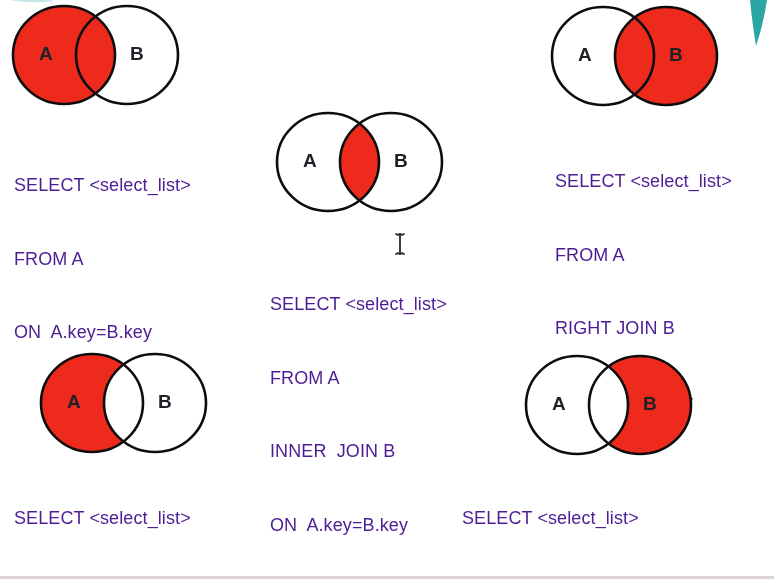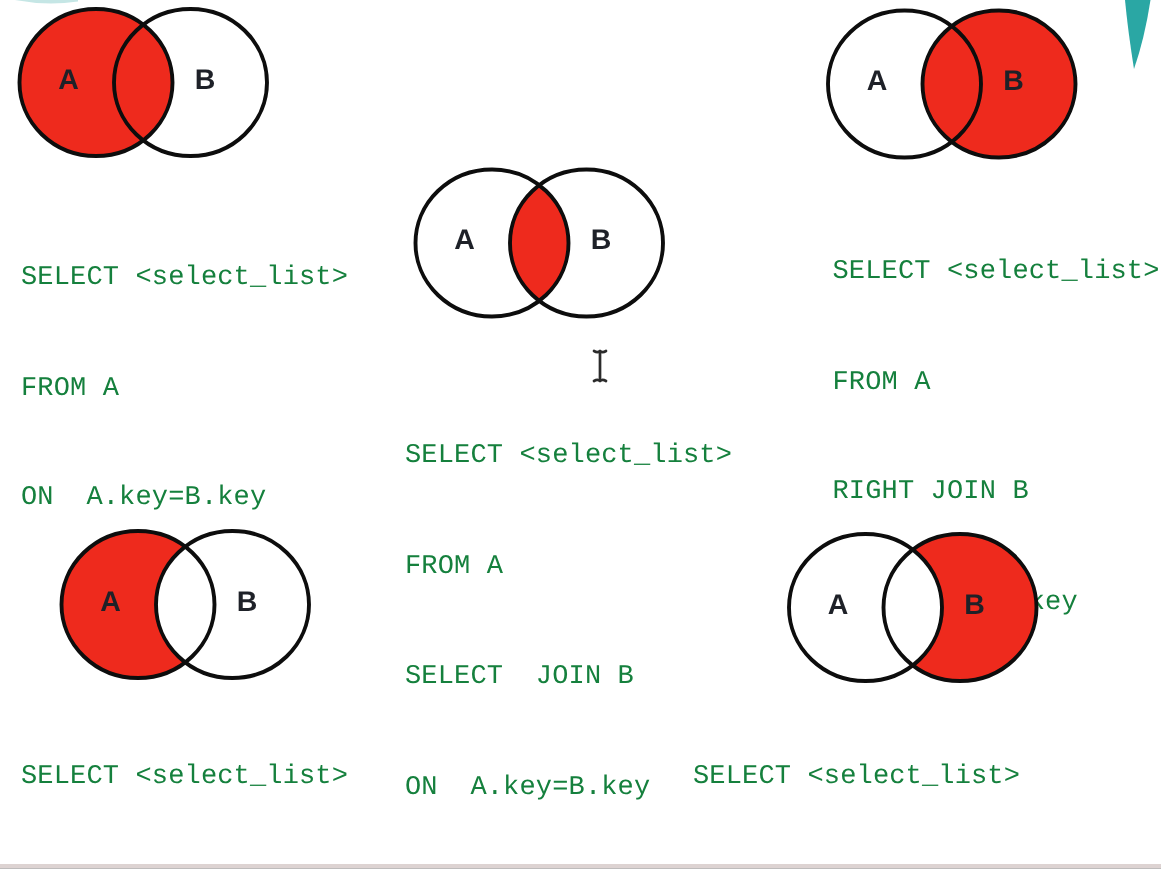--- a/index.html
+++ b/index.html
@@ -20,24 +20,23 @@
     font-size: 19px;
     color: #1e2128;
     letter-spacing: 0.5px;
   }
   .label-a { left: 38px; top: 52px; }
   .label-b { left: 129px; top: 52px; }
   .sql-block {
     position: absolute;
     font-size: 18px;
     line-height: 24.5px;
-    color: #15803d;
+    color: #4c1d95;
     white-space: pre;
     letter-spacing: 0.1px;
-    font-family: Liberation Mono, monospace;
   }
   .corner-accent { position: absolute; right: 0; top: 0; }
   .topleft-sliver { position: absolute; left: 8px; top: 0; opacity: 0.45; }
   .bottom-strip {
     position: absolute;
     left: 0; bottom: 0;
     width: 774px; height: 3px;
     background: #d9cecd;
     opacity: 0.9;
   }
@@ -84,21 +83,21 @@
       <ellipse cx="56" cy="53" rx="51" ry="49" fill="#ee2a1d" clip-path="url(#lensClip)"></ellipse>
       <ellipse cx="56" cy="53" rx="51" ry="49" fill="none" stroke="#0d0d0d" stroke-width="2.6"></ellipse>
       <ellipse cx="119" cy="53" rx="51" ry="49" fill="none" stroke="#0d0d0d" stroke-width="2.6"></ellipse>
     </svg>
     <span class="circle-label label-a">A</span>
     <span class="circle-label label-b">B</span>
   </div>
   <div class="sql-block" style="left:270px; top:243px;">
     <div>SELECT &lt;select_list&gt;</div>
     <div>FROM A</div>
-    <div>SELECT  JOIN B</div>
+    <div>INNER  JOIN B</div>
     <div>ON  A.key=B.key</div>
   </div>
 
   <div class="venn-card" style="left:547px; top:3px;">
     <svg width="176" height="106" viewBox="0 0 176 106">
       <ellipse cx="56" cy="53" rx="51" ry="49" fill="#ffffff"></ellipse>
       <ellipse cx="119" cy="53" rx="51" ry="49" fill="#ee2a1d"></ellipse>
       <ellipse cx="119" cy="53" rx="51" ry="49" fill="none" stroke="#0d0d0d" stroke-width="2.6"></ellipse>
       <ellipse cx="56" cy="53" rx="51" ry="49" fill="none" stroke="#0d0d0d" stroke-width="2.6"></ellipse>
     </svg>

